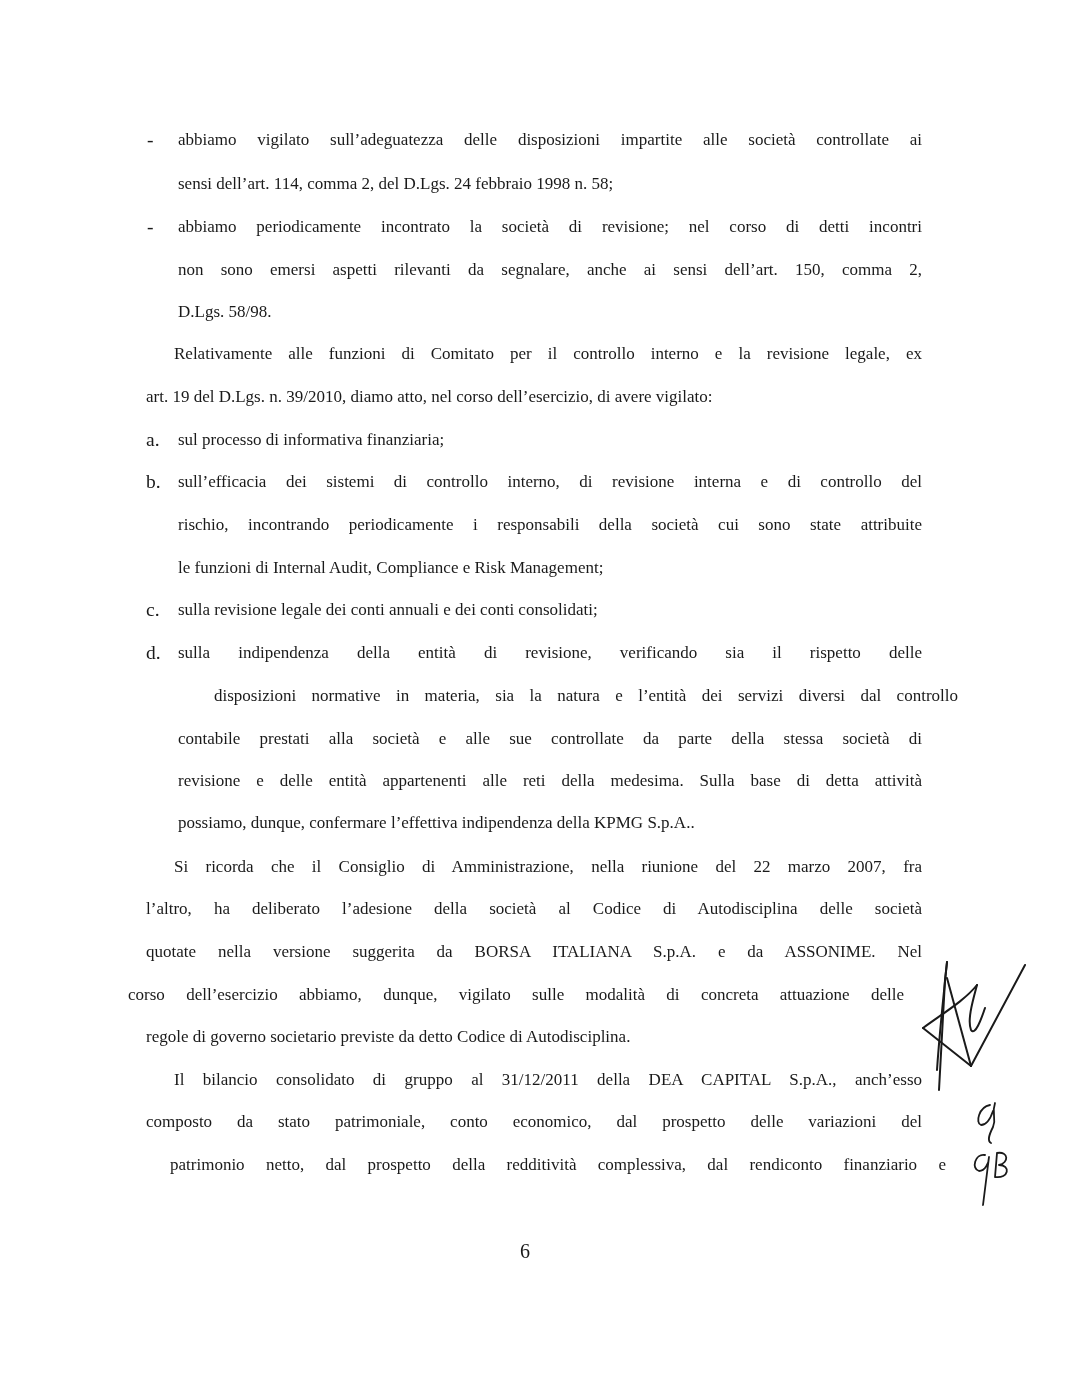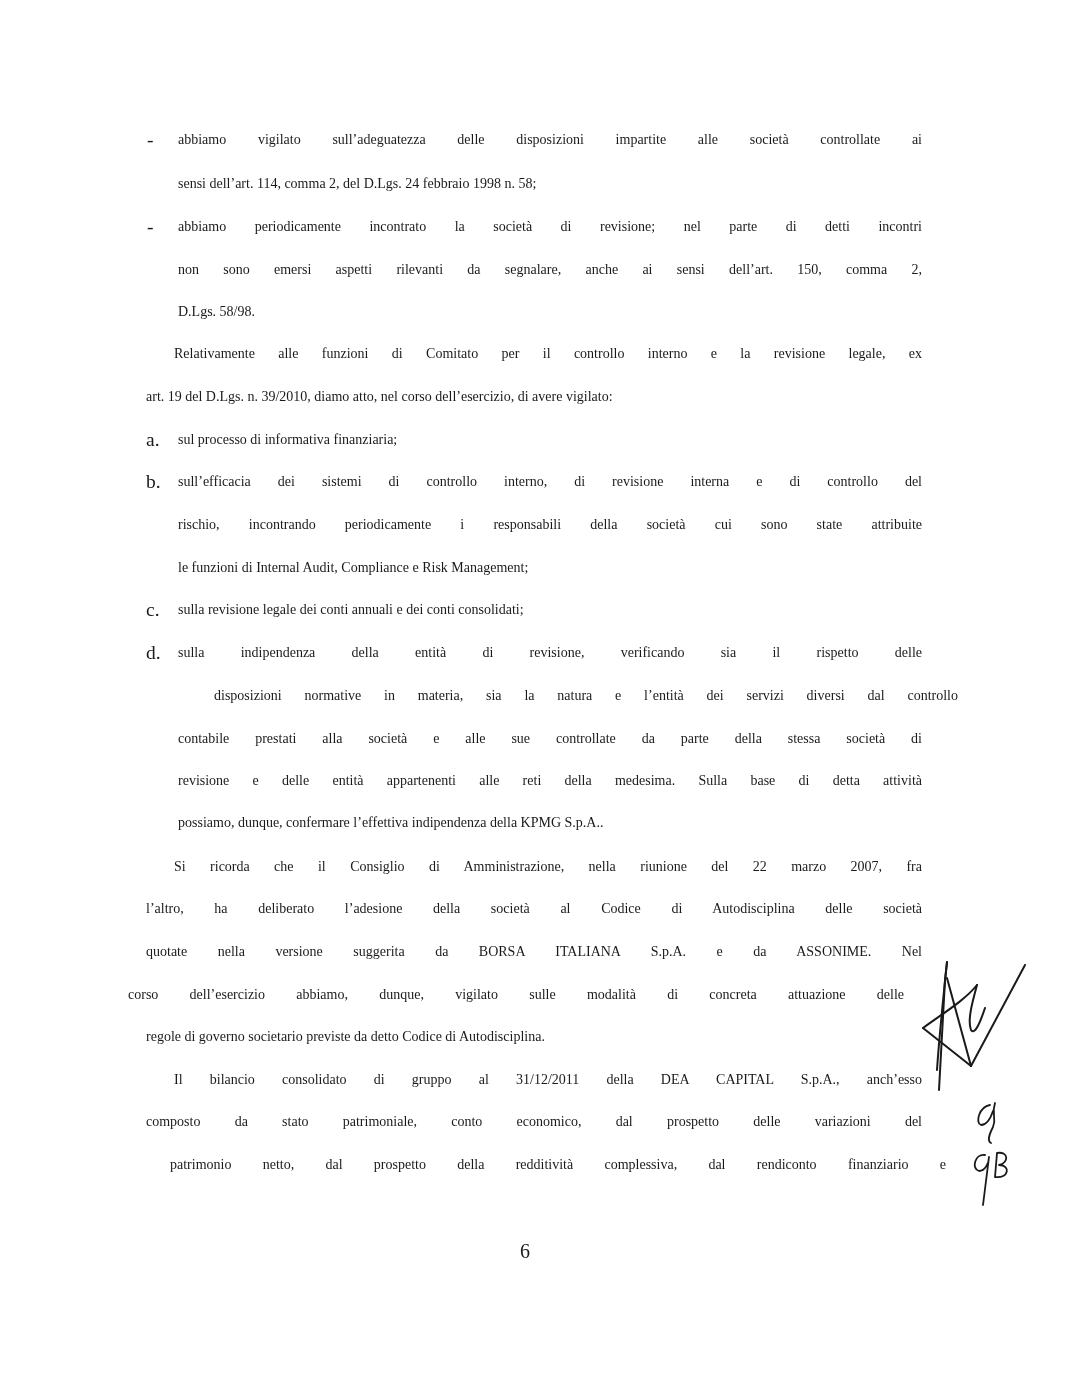--- a/index.html
+++ b/index.html
@@ -1,36 +1,36 @@
 <!DOCTYPE html>
 <html><head>
 <meta charset="utf-8">
 <style>
   html, body { margin: 0; padding: 0; background: #ffffff; }
   body {
     width: 1089px; height: 1387px; position: relative; overflow: hidden;
     font-family: "Liberation Serif", serif; color: #1a1a1a;
   }
   .line {
-    position: absolute; font-size: 14px; line-height: 24px; white-space: nowrap;
+    position: absolute; font-size: 17px; line-height: 24px; white-space: nowrap;
   }
   .just { text-align: justify; text-align-last: justify; }
   .marker { position: absolute; font-size: 19.5px; line-height: 24px; }
   .page-num { position: absolute; left: 520px; top: 1240px; font-size: 20px; }
   .sig { position: absolute; }
 </style>
 </head>
 <body>
 
 <span class="marker" style="left:147px;top:128px;">-</span>
 <div class="line just" style="left:178px;top:128px;width:744px;">abbiamo vigilato sull’adeguatezza delle disposizioni impartite alle società controllate ai</div>
 <div class="line" style="left:178px;top:172px;text-align:center;">sensi dell’art. 114, comma 2, del D.Lgs. 24 febbraio 1998 n. 58;</div>
 
 <span class="marker" style="left:147px;top:215px;">-</span>
-<div class="line just" style="left:178px;top:215px;width:744px;">abbiamo periodicamente incontrato la società di revisione; nel parte di detti incontri</div>
+<div class="line just" style="left:178px;top:215px;width:744px;">abbiamo periodicamente incontrato la società di revisione; nel corso di detti incontri</div>
 <div class="line just" style="left:178px;top:258px;width:744px;">non sono emersi aspetti rilevanti da segnalare, anche ai sensi dell’art. 150, comma 2,</div>
 <div class="line" style="left:178px;top:300px;">D.Lgs. 58/98.</div>
 
 <div class="line just" style="left:174px;top:342px;width:748px;">Relativamente alle funzioni di Comitato per il controllo interno e la revisione legale, ex</div>
 <div class="line" style="left:146px;top:385px;">art. 19 del D.Lgs. n. 39/2010, diamo atto, nel corso dell’esercizio, di avere vigilato:</div>
 
 <span class="marker" style="left:146px;top:428px;">a.</span>
 <div class="line" style="left:178px;top:428px;">sul processo di informativa finanziaria;</div>
 
 <span class="marker" style="left:146px;top:470px;">b.</span>

